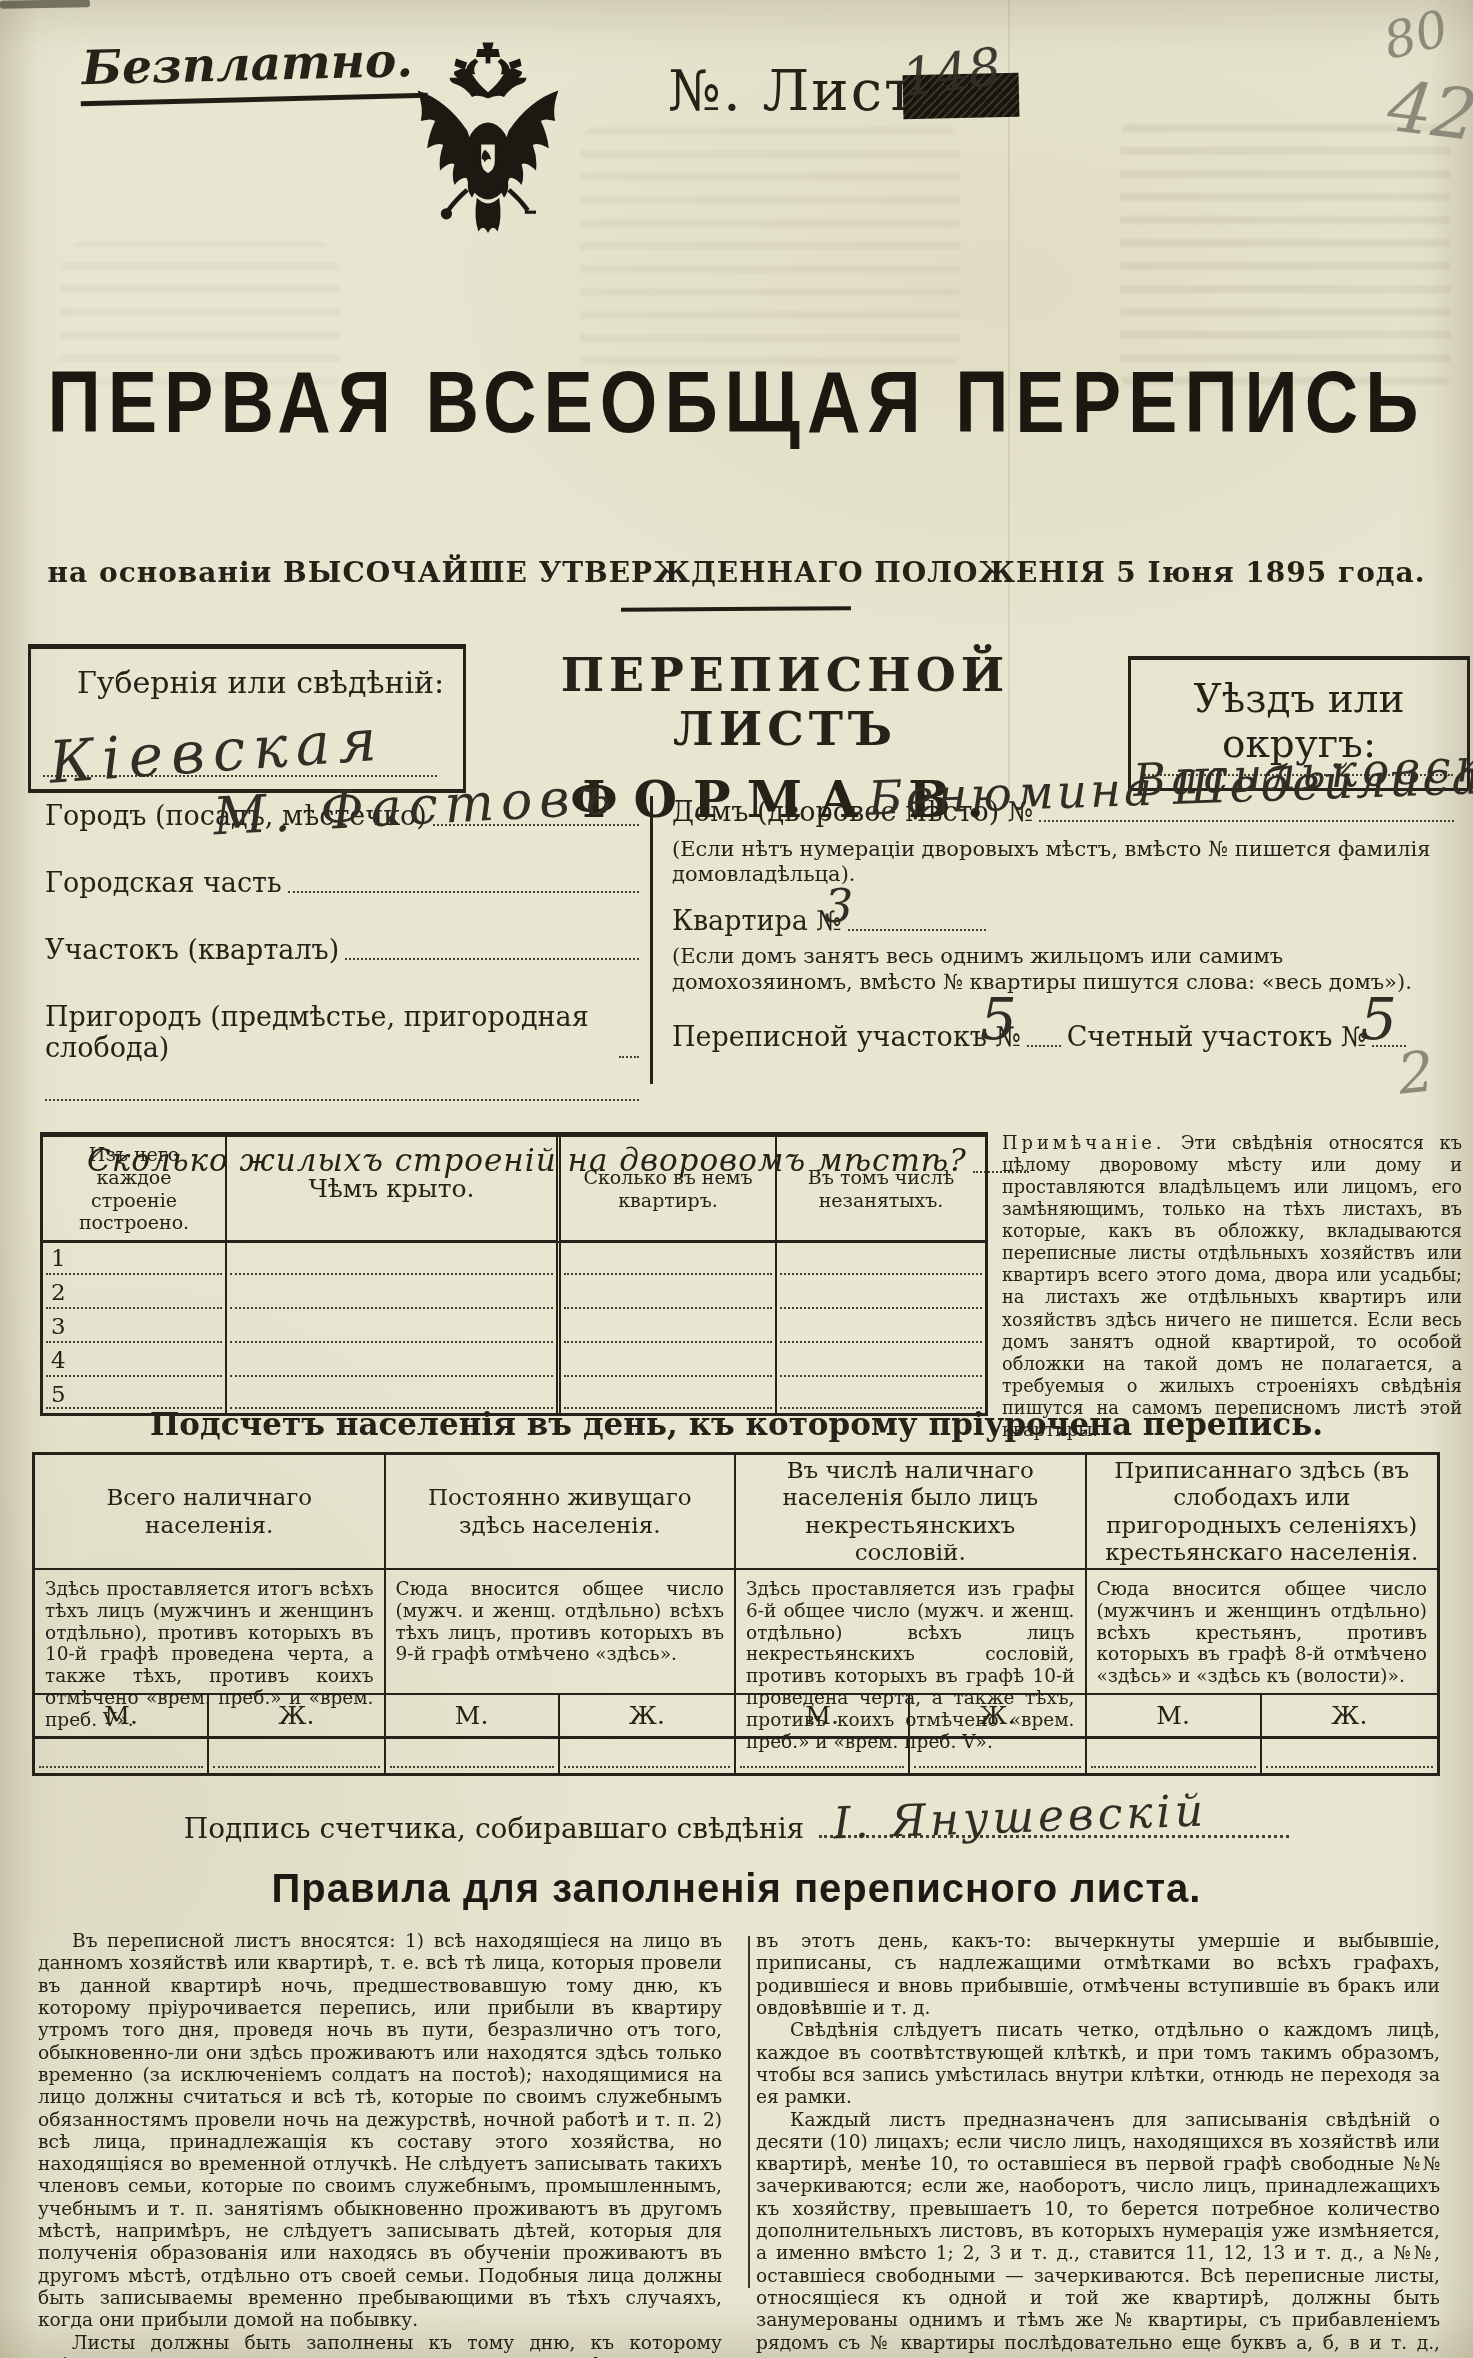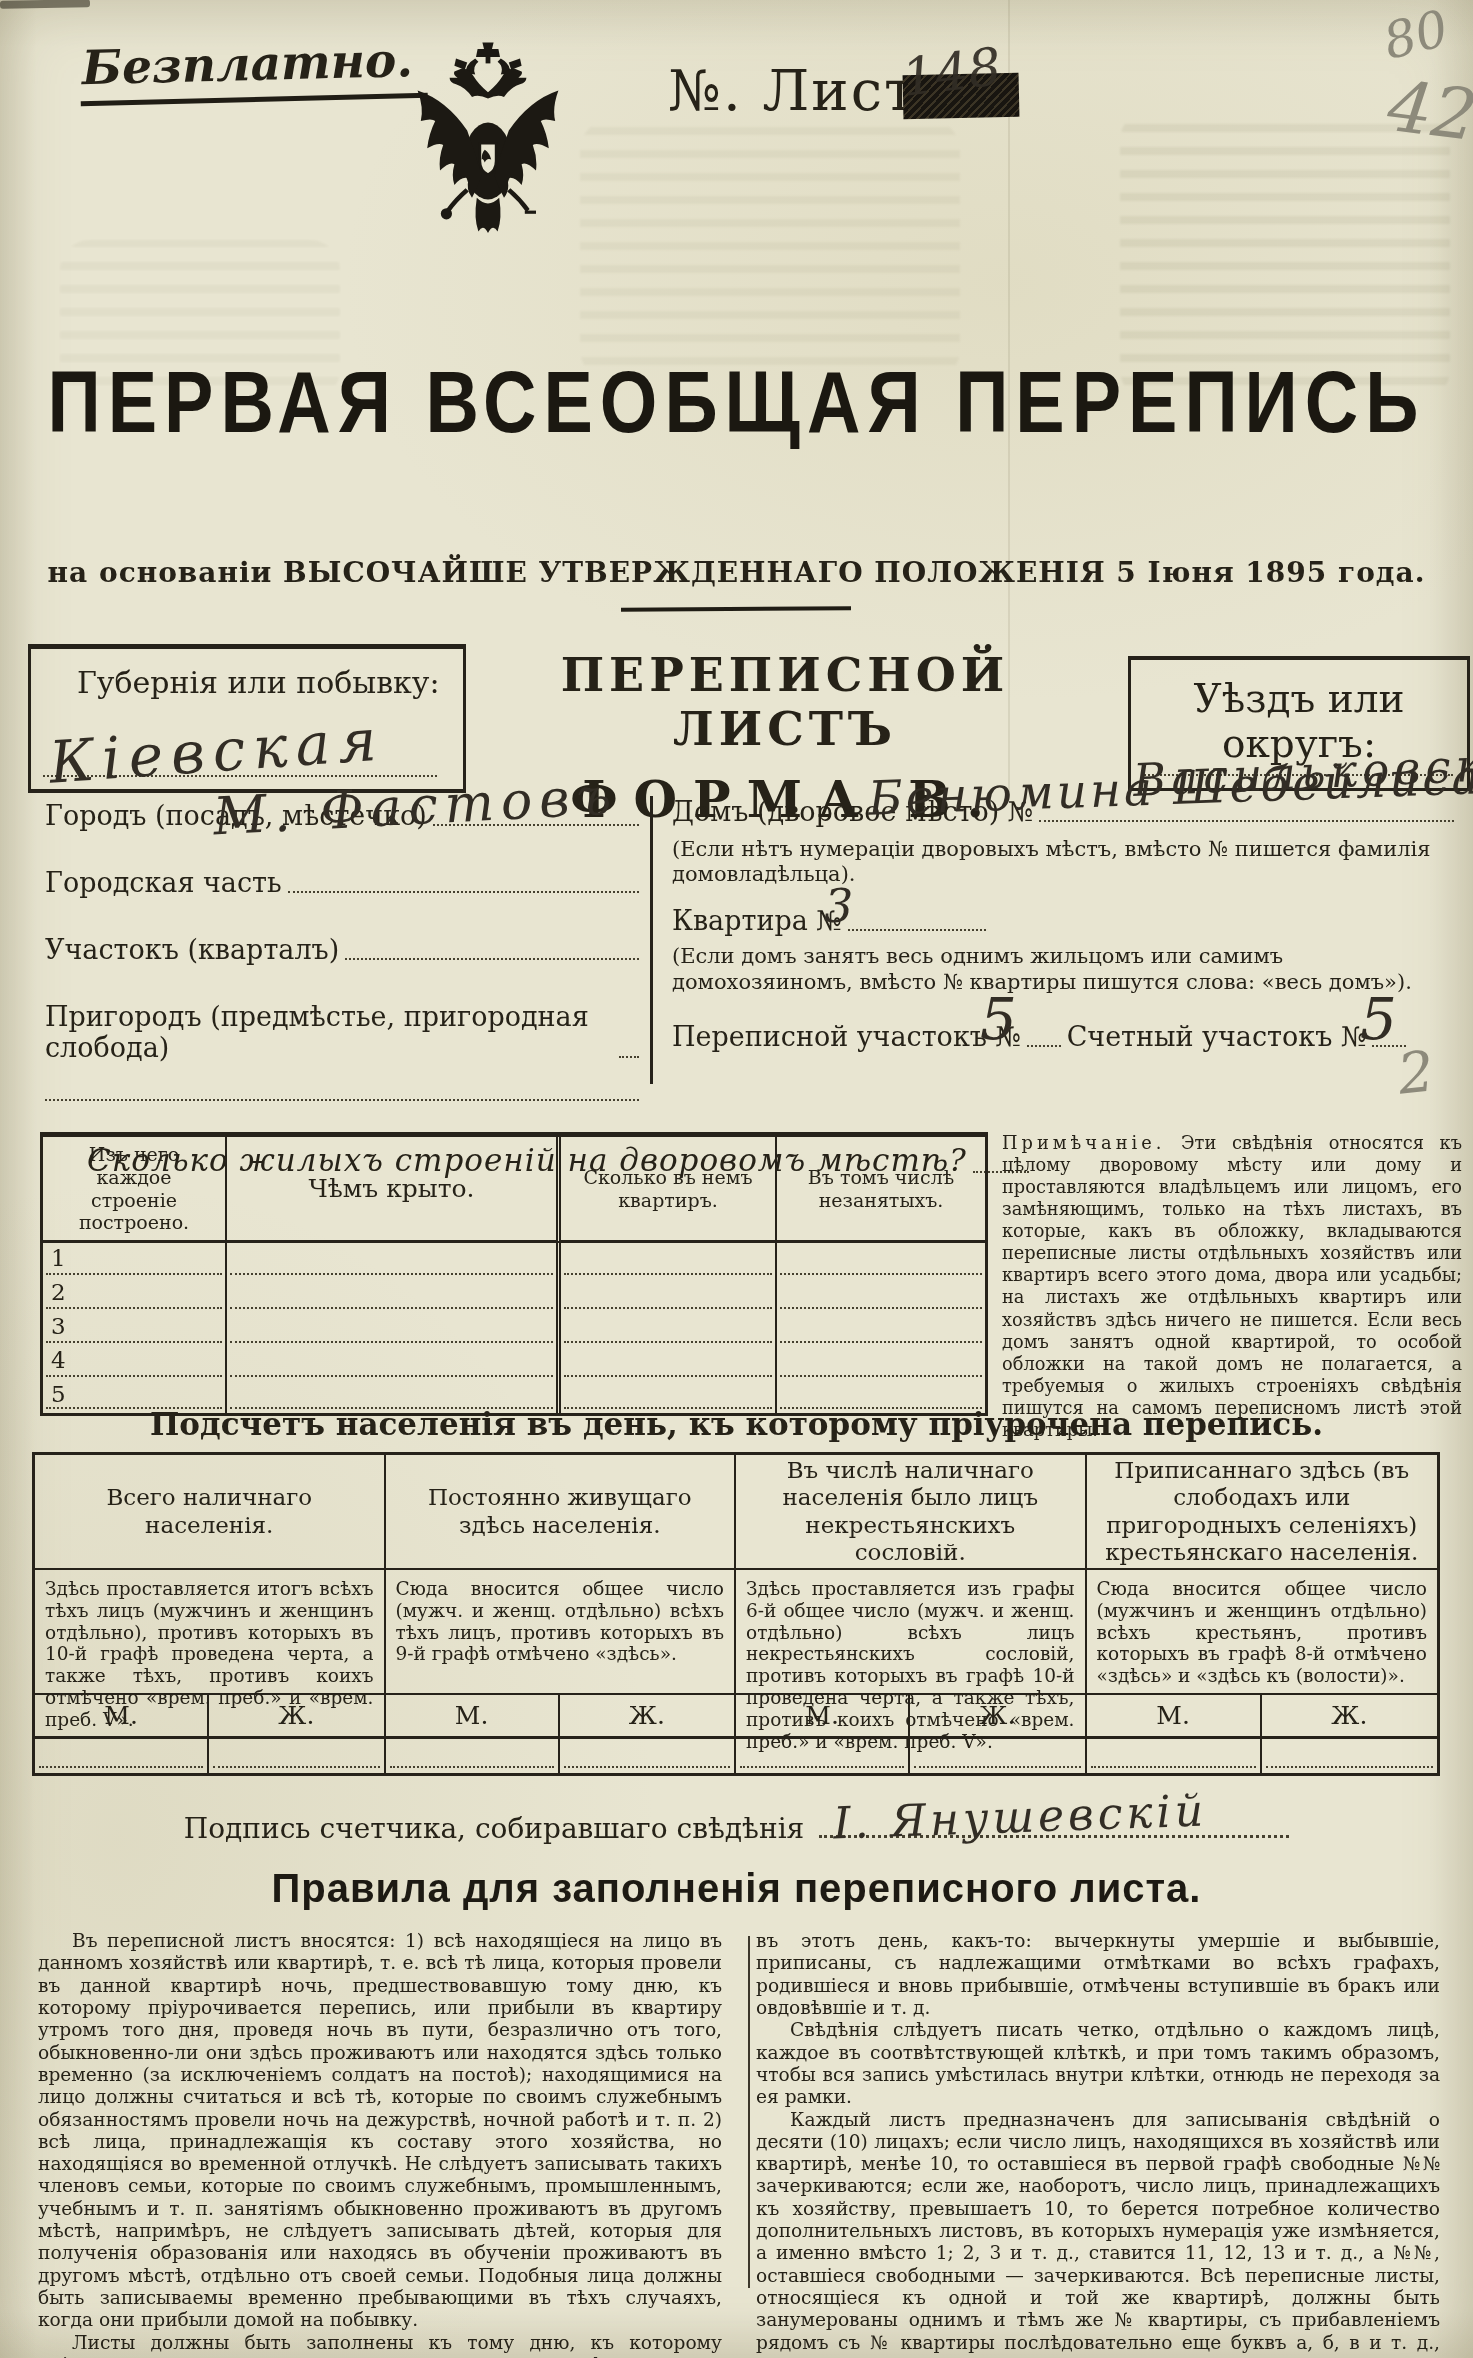--- a/index.html
+++ b/index.html
@@ -159,21 +159,21 @@
   <div class="abs hand hand-sheetno">148</div>
   <div class="abs pencil pencil-top">80</div>
   <div class="abs pencil pencil-side">42</div>
   <div class="abs pencil pencil-note2">2</div>
 
   <div class="abs main-title">ПЕРВАЯ ВСЕОБЩАЯ ПЕРЕПИСЬ</div>
   <div class="abs law-line">на основаніи ВЫСОЧАЙШЕ УТВЕРЖДЕННАГО ПОЛОЖЕНІЯ 5 Іюня 1895 года.</div>
   <div class="abs title-rule"></div>
 
   <div class="abs gub-box">
-    <div class="gub-label">Губернія или побывку:</div>
+    <div class="gub-label">Губернія или свѣдѣній:</div>
     <div class="gub-dotline"></div>
     <div class="hand gub-value">Кіевская</div>
   </div>
   <div class="abs form-center">
     <div class="form-line1">ПЕРЕПИСНОЙ ЛИСТЪ</div>
     <div class="form-line2">ФОРМА В.</div>
   </div>
   <div class="abs uezd-box">
     <div class="uezd-label">Уѣздъ или округъ:</div>
     <div class="uezd-dotline"></div>

